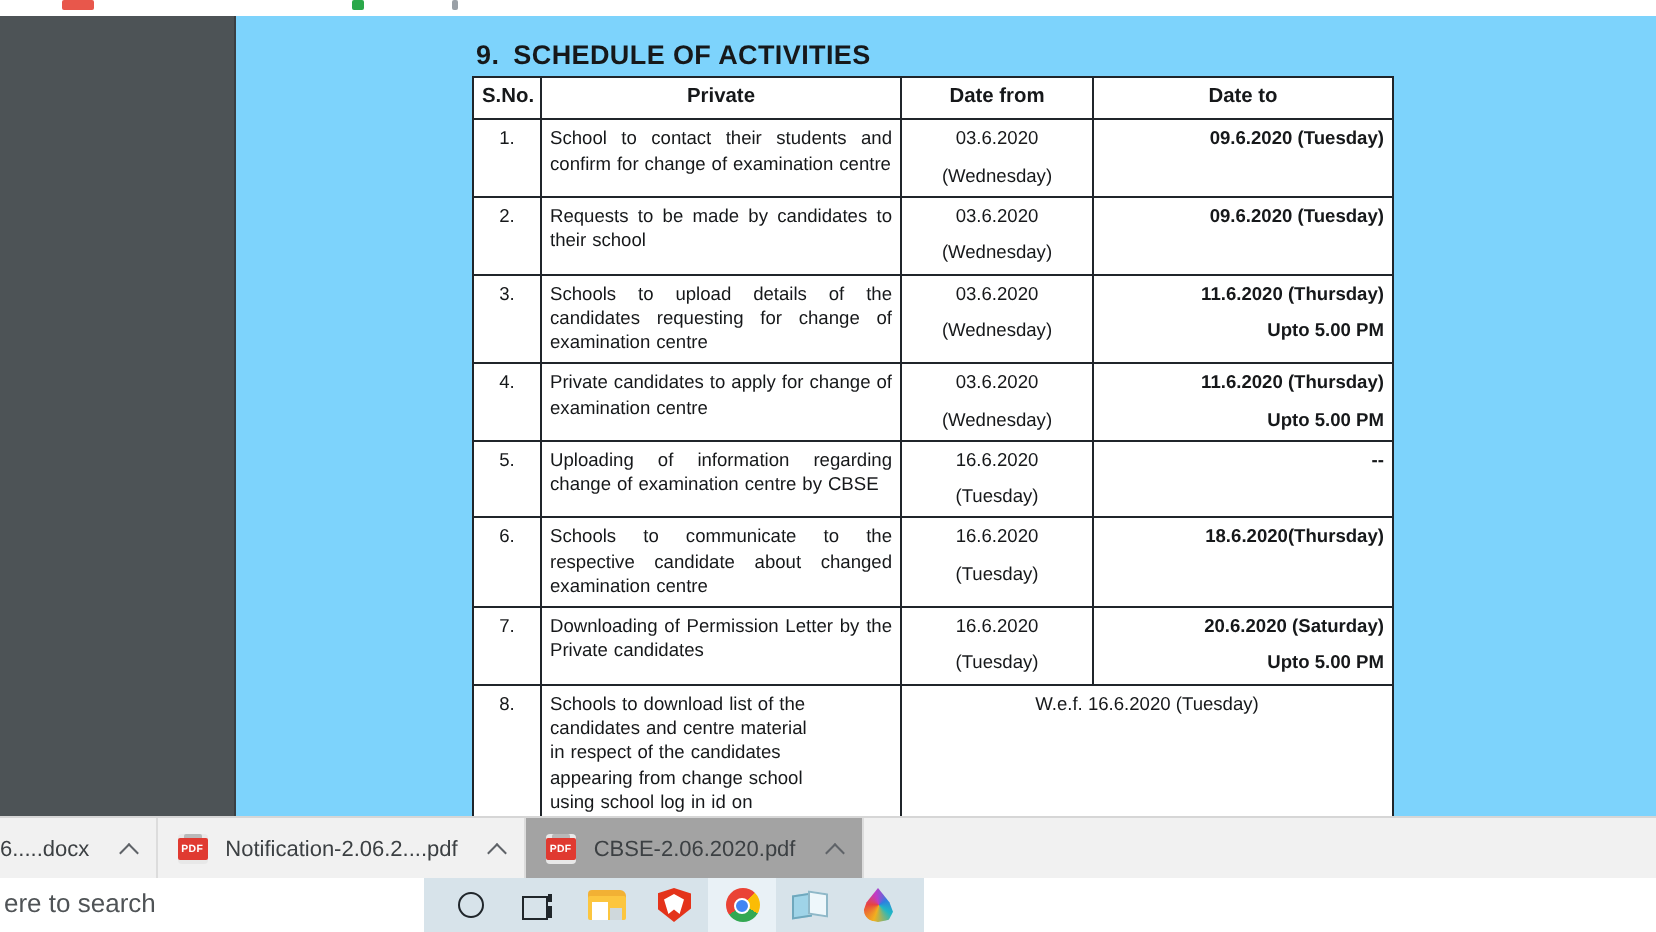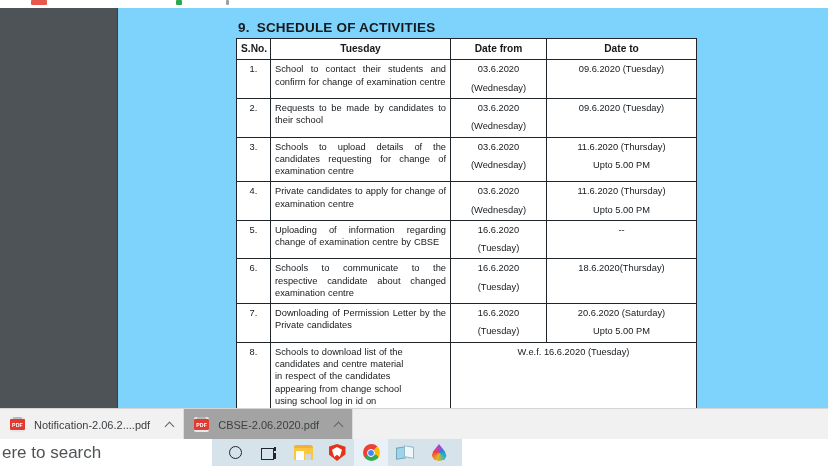--- a/index.html
+++ b/index.html
@@ -72,21 +72,21 @@
     vertical-align:middle;
   }
   .col-sno{width:34px;}
   .col-activity{width:180px;}
   .col-from{width:96px;}
   .col-to{width:150px;}
 
   td.c-sno{text-align:center;font-size:9.6px;vertical-align:top;padding-top:4px;}
   td.c-activity{text-align:justify;text-align-last:left;word-spacing:.4px;}
   td.c-from{text-align:center;}
-  td.c-to{text-align:center;padding-left:7px;}
+  td.c-to{text-align:right;padding-left:7px;font-weight:bold;}
   td.c-span{text-align:center;vertical-align:middle;font-size:9.8px;}
   .line2{display:block;margin-top:6px;}
 
   
   #downloads-bar{
     position:absolute;left:0;top:408px;width:828px;height:31px;
     background:#f1f1f1;
     border-top:1px solid #d6d6d6;
     display:flex;align-items:center;
     overflow:hidden;
@@ -128,22 +128,22 @@
   #dl-first{padding-left:0;}
 
   
   #taskbar{
     position:absolute;left:0;top:439px;width:828px;height:27px;
     background:#ffffff;
     display:flex;align-items:center;
   }
   #search-box{
     flex:none;width:210px;height:17px;
-    display:flex;align-items:center;
-    font-size:17px;color:#4f5356;
+    display:flex;align-items:flex-start;
+    font-size:13px;color:#4f5356;
     padding-left:2px;
     background:#ffffff;
   }
   #tray-strip{
     flex:none;display:flex;align-items:center;
     height:27px;background:#d7e3ea;
     padding:0 6px;
   }
   .tb-icon{
     width:34px;height:27px;flex:none;
@@ -220,21 +220,21 @@
       <table id="schedule-table">
         <colgroup>
           <col class="col-sno">
             <col class="col-activity">
             <col class="col-from">
             <col class="col-to">
         </colgroup>
         <thead>
           <tr>
             <th>S.No.</th>
-            <th>Tuesday</th>
+            <th>Private</th>
             <th>Date from</th>
             <th>Date to</th>
           </tr>
         </thead>
         <tbody id="table-body">
 
           <tr>
               <td class="c-sno">1.</td>
               <td class="c-activity">School to contact their students and confirm for change of examination centre</td>
               <td class="c-from"><span>03.6.2020</span><span class="line2">(Wednesday)</span></td>
@@ -289,20 +289,24 @@
             <td class="c-span" colspan="2">W.e.f. 16.6.2020 (Tuesday)</td>
           </tr>
         </tbody>
       </table>
 
     </div>
   </div>
 </div>
 
 <div id="downloads-bar">
+    <div class="download-item" id="dl-first">
+      <span class="dl-label">6.....docx</span>
+      <span class="dl-caret"></span>
+    </div>
     <div class="download-item">
       <span class="dl-icon">
         <span class="pdf-top"></span>
         <span class="pdf-badge">PDF</span>
       </span>
       <span class="dl-label">Notification-2.06.2....pdf</span>
       <span class="dl-caret"></span>
     </div>
     <div class="download-item active">
       <span class="dl-icon">

